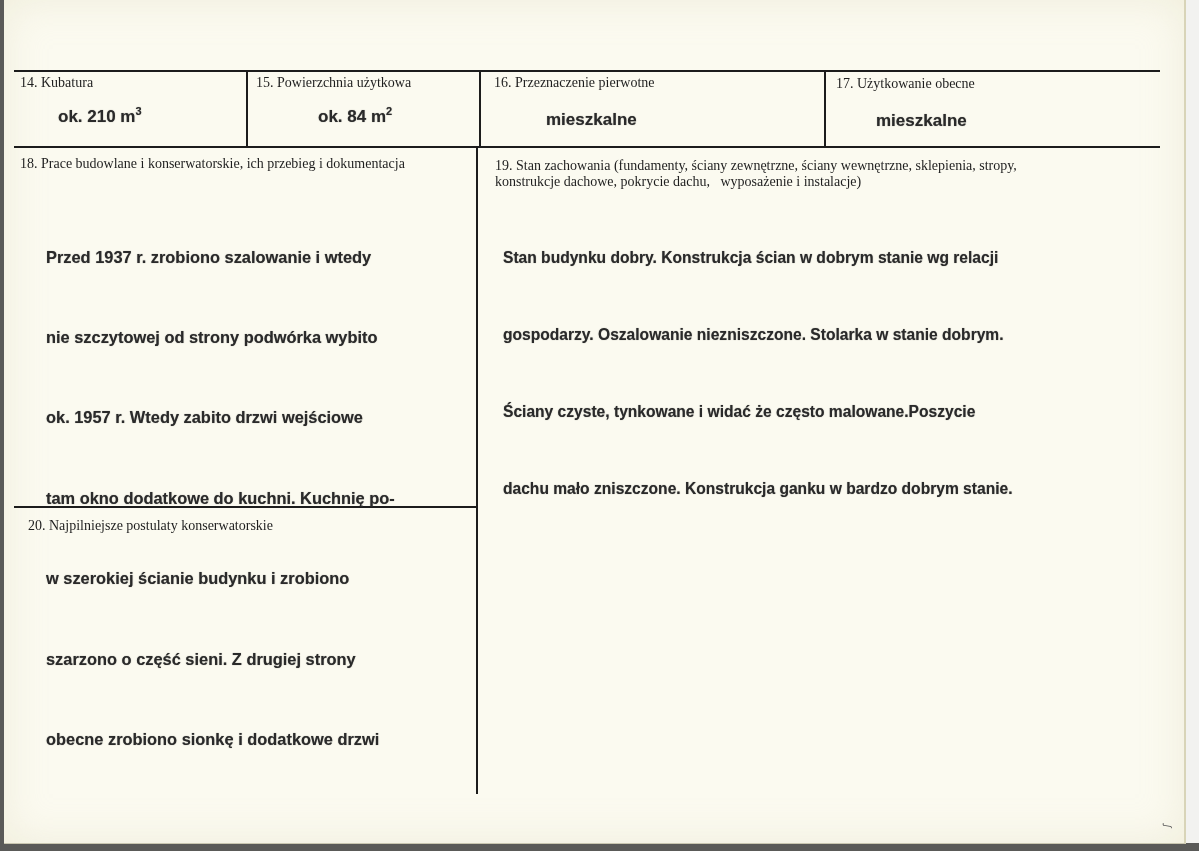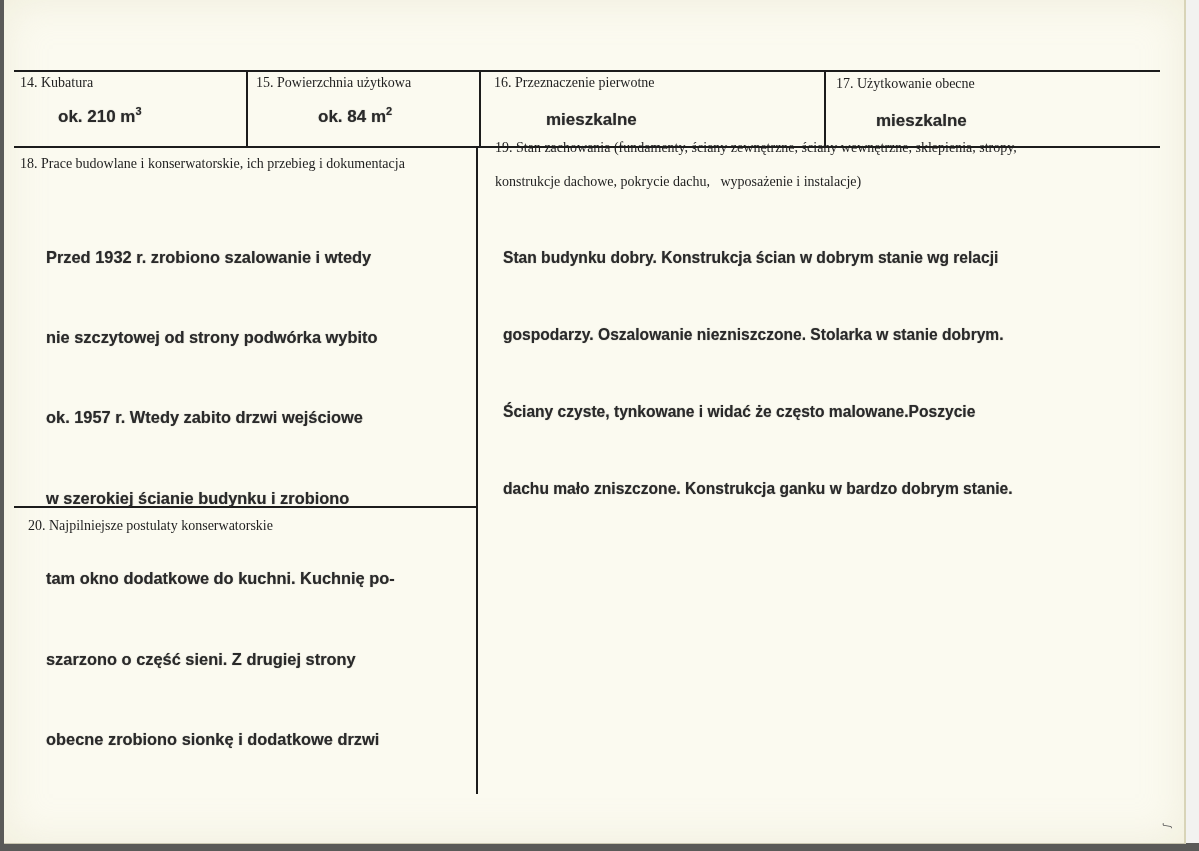--- a/index.html
+++ b/index.html
@@ -107,34 +107,34 @@
 <div class="typed typed-value" style="left:318px; top:107px;"><span>ok. 84 m</span><sup>2</sup></div>
 
 <div class="label" style="left:494px; top:75px;">16. Przeznaczenie pierwotne</div>
 <div class="typed typed-value" style="left:546px; top:110px;">mieszkalne</div>
 
 <div class="label" style="left:836px; top:76px;">17. Użytkowanie obecne</div>
 <div class="typed typed-value" style="left:876px; top:111px;">mieszkalne</div>
 
 <div class="label" style="left:20px; top:156px;">18. Prace budowlane i konserwatorskie, ich przebieg i dokumentacja</div>
 <div class="typed typed-block" style="left:46px; top:190px;">
-  <div>Przed 1932 r. zrobiono szalowanie i wtedy</div>
+  <div>Przed 1937 r. zrobiono szalowanie i wtedy</div>
   <div>nie szczytowej od strony podwórka wybito</div>
   <div>ok. 1957 r. Wtedy zabito drzwi wejściowe</div>
+  <div>tam okno dodatkowe do kuchni. Kuchnię po-</div>
   <div>w szerokiej ścianie budynku i zrobiono</div>
-  <div>tam okno dodatkowe do kuchni. Kuchnię po-</div>
   <div>szarzono o część sieni. Z drugiej strony</div>
   <div>obecne zrobiono sionkę i dodatkowe drzwi</div>
   
   
   
   
 </div>
 
-<div class="label" style="left:495px; top:140px;">19. Stan zachowania (fundamenty, ściany zewnętrzne, ściany wewnętrzne, sklepienia, stropy,</div>
+<div class="label" style="left:495px; top:158px;">19. Stan zachowania (fundamenty, ściany zewnętrzne, ściany wewnętrzne, sklepienia, stropy,</div>
 <div class="label" style="left:495px; top:174px; white-space:pre;text-align:center;">konstrukcje dachowe, pokrycie dachu,   wyposażenie i instalacje)</div>
 <div class="typed typed-block-19" style="left:503px; top:194px;">
   <div>Stan budynku dobry. Konstrukcja ścian w dobrym stanie wg relacji</div>
   <div>gospodarzy. Oszalowanie niezniszczone. Stolarka w stanie dobrym.</div>
   <div>Ściany czyste, tynkowane i widać że często malowane.Poszycie</div>
   <div>dachu mało zniszczone. Konstrukcja ganku w bardzo dobrym stanie.</div>
 </div>
 
 <div class="label" style="left:28px; top:518px;">20. Najpilniejsze postulaty konserwatorskie</div>
 <div class="typed typed-block" style="left:46px; top:545px;"></div>

